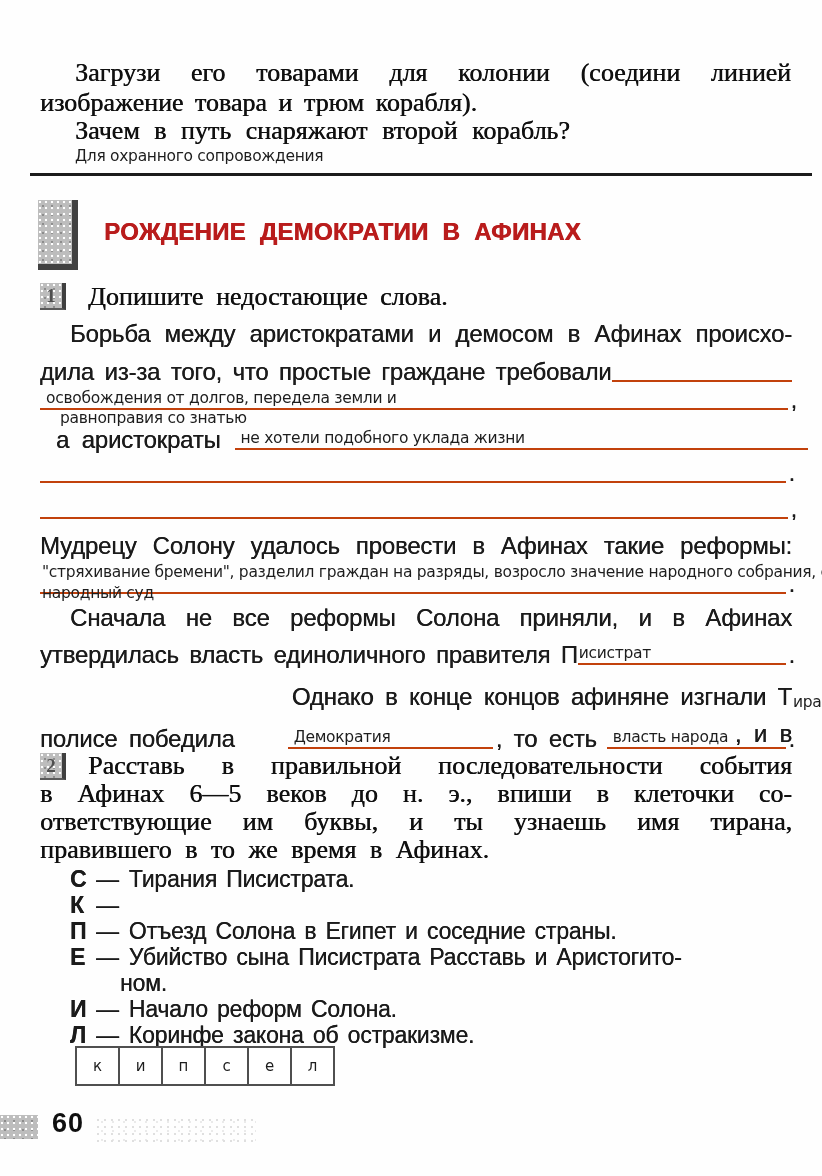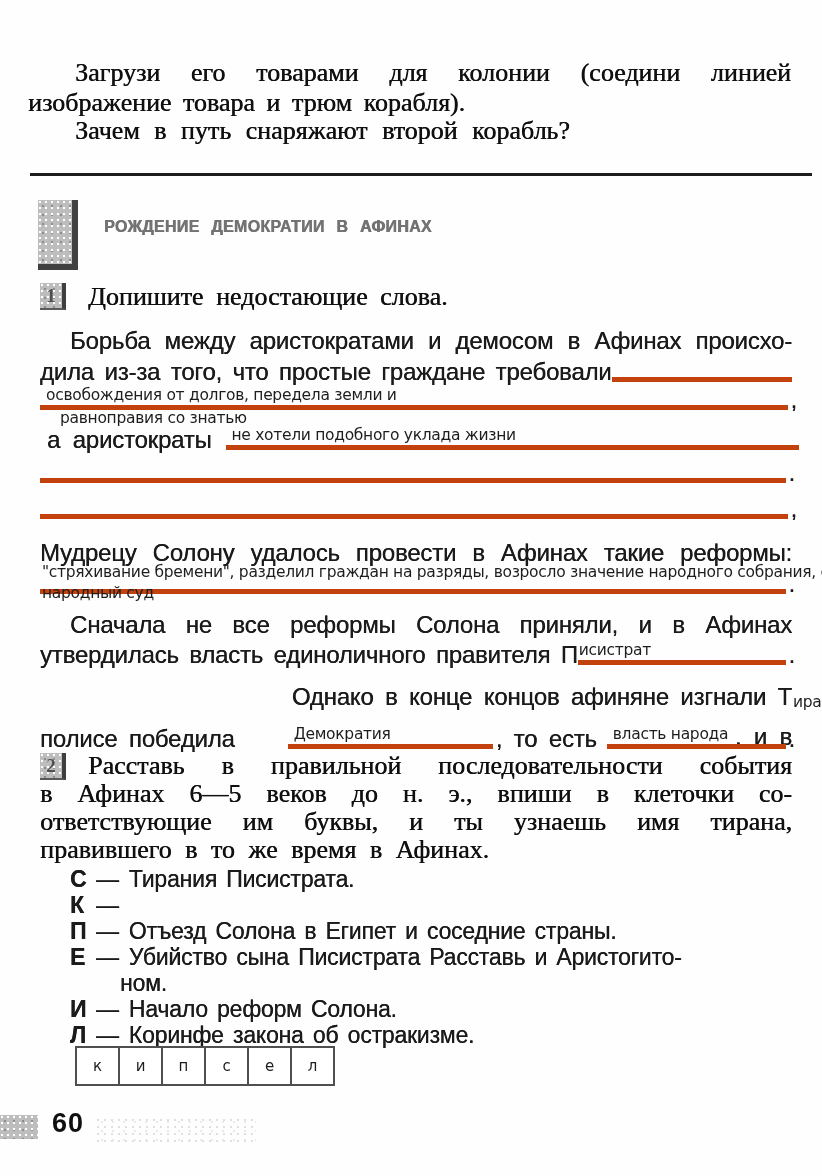--- a/index.html
+++ b/index.html
@@ -20,33 +20,33 @@
     white-space:nowrap;
   }
   .serif.jl{white-space:normal;text-align:justify;text-align-last:justify;}
   
   .sans{
     font-family:"Liberation Sans",sans-serif;
     font-size:24px;line-height:30px;color:#1b1b1b;
     letter-spacing:-0.2px;white-space:nowrap;
     text-shadow:0.3px 0 currentColor;
   }
-  .sans.jl{white-space:normal;text-align:justify;text-align-last:justify;margin-top:7px;}
+  .sans.jl{white-space:normal;text-align:justify;text-align-last:justify;}
   
   .hw{
     font-family:"DejaVu Sans",sans-serif;
     font-size:15.5px;line-height:18px;color:#1d1d1d;
     letter-spacing:-0.3px;white-space:nowrap;
   }
   
   .fline{display:flex;align-items:flex-end;}
   .fline .pt{flex:0 0 auto;}
   .fline .rl{
     flex:1 1 auto;position:relative;
-    border-bottom:5px solid #c2410c;
+    border-bottom:2px solid #c2410c;
     margin-bottom:5px;height:10px;
   }
   .fline .rl.fixed{flex:0 0 auto;}
   .fline .rl .hw{position:absolute;left:6px;bottom:1px;}
   .fline .pu{flex:0 0 auto;margin-left:3px;}
   .rule-big{background:#1c1c1c;height:3px;}
   
   .graybox{
     background-color:#bdbdbd;
     background-image:
@@ -61,22 +61,22 @@
   }
   .task-marker{
     width:22px;height:25px;
     border-right:4px solid #3f3f3f;
     border-bottom:2px solid #5a5a5a;
     display:flex;align-items:center;justify-content:center;
     font-family:"Liberation Serif",serif;
     font-weight:bold;font-size:19px;color:#4f4f4f;
   }
   .htitle{
-    font-weight:bold;font-size:16px;letter-spacing:0.3px;word-spacing:7px;
-    color:#737373;white-space:nowrap;
+    font-weight:bold;font-size:24px;letter-spacing:0.3px;word-spacing:7px;
+    color:#b91c1c;white-space:nowrap;
     text-shadow:0.6px 0 currentColor;
   }
   
   .list-row{display:flex;align-items:baseline;height:26px;
     font-size:23px;letter-spacing:-0.2px;color:#1b1b1b;
     text-shadow:0.3px 0 currentColor;}
   .list-row .lt{flex:0 0 26px;font-weight:bold;}
   .list-row .dash{flex:0 0 auto;margin-right:10px;}
   .list-row .tx{word-spacing:3px;white-space:nowrap;}
   .list-row.cont{padding-left:50px;}
@@ -98,22 +98,23 @@
       radial-gradient(circle at 6px 4px,#bdbdbd 1px,transparent 1.4px);
     background-size:7px 7px,11px 9px;
   }
 </style>
 </head>
 <body>
 
 <div class="page">
 
   <div class="abs serif jl" style="top:58px;left:75px;width:716px;">Загрузи его товарами для колонии (соедини линией</div>
-  <div class="abs serif" style="top:88px;left:28px;word-spacing:5px;">изображение товара и трюм корабля).</div>
+  <div class="abs serif" style="top:88px;left:40px;word-spacing:5px;">изображение товара и трюм корабля).</div>
   <div class="abs serif" style="top:116px;left:75px;word-spacing:8px;">Зачем в путь снаряжают второй корабль?</div>
+  <div class="abs hw" style="top:147px;left:75px;">Для охранного сопровождения</div>
   <div class="abs rule-big" style="top:173px;left:30px;width:782px;"></div>
 
   <div class="abs graybox header-box" style="top:200px;left:38px;"></div>
   <div class="abs htitle" style="top:218px;left:104px;">РОЖДЕНИЕ ДЕМОКРАТИИ В АФИНАХ</div>
 
   <div class="abs graybox task-marker" style="top:283px;left:40px;">
     <span>1</span>
   </div>
   <div class="abs serif" style="top:282px;left:88px;word-spacing:6px;">Допишите недостающие слова.</div>
 
@@ -125,21 +126,21 @@
   </div>
 
   <div class="abs fline" style="top:389px;left:40px;width:757px;height:26px;">
     <span class="rl">
       <span class="hw">освобождения от долгов, передела земли и</span>
     </span>
     <span class="pu sans">,</span>
   </div>
   <div class="abs hw" style="top:409px;left:60px;">равноправия со знатью</div>
 
-  <div class="abs fline" style="top:427px;left:47px;width:752px;height:28px;">
+  <div class="abs fline" style="top:427px;left:56px;width:752px;height:28px;">
     <span class="pt sans" style="word-spacing:6px;">а аристократы</span>
     <span style="flex:0 0 14px;"></span>
     <span class="rl">
       <span class="hw">не хотели подобного уклада жизни</span>
     </span>
   </div>
 
   <div class="abs fline" style="top:462px;left:40px;width:755px;height:26px;">
     <span class="rl"></span>
     <span class="pu sans">.</span>

